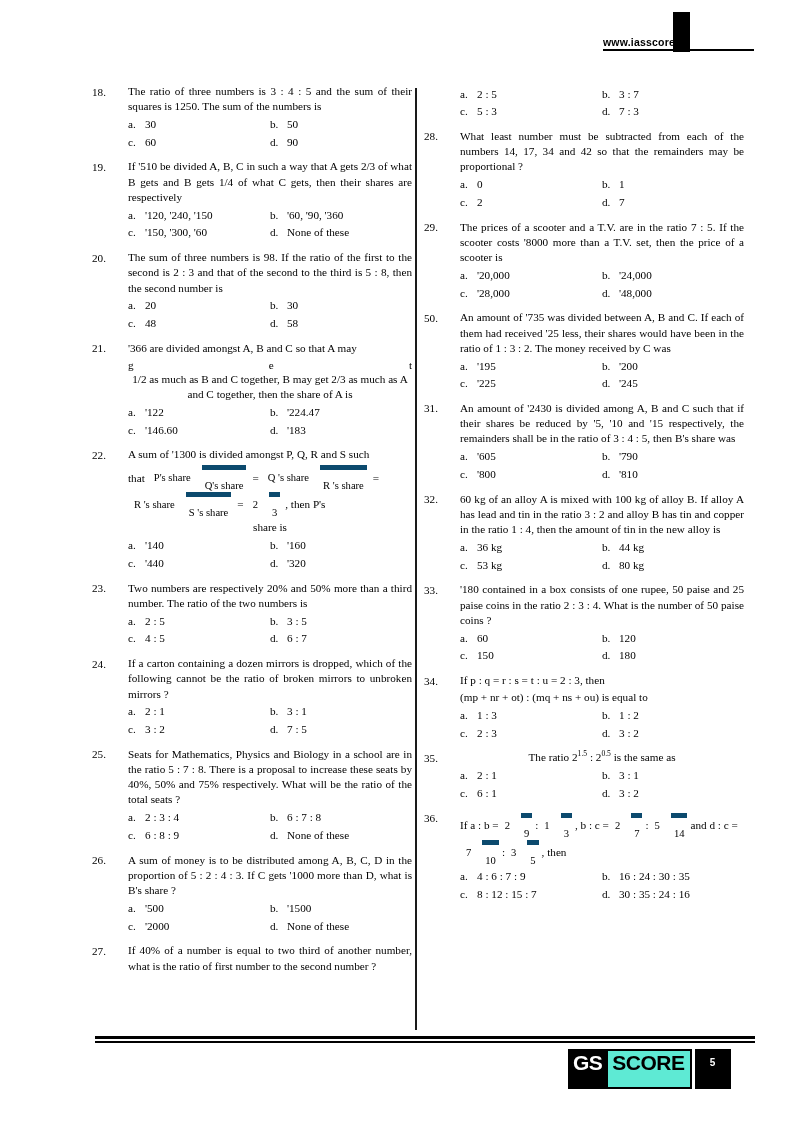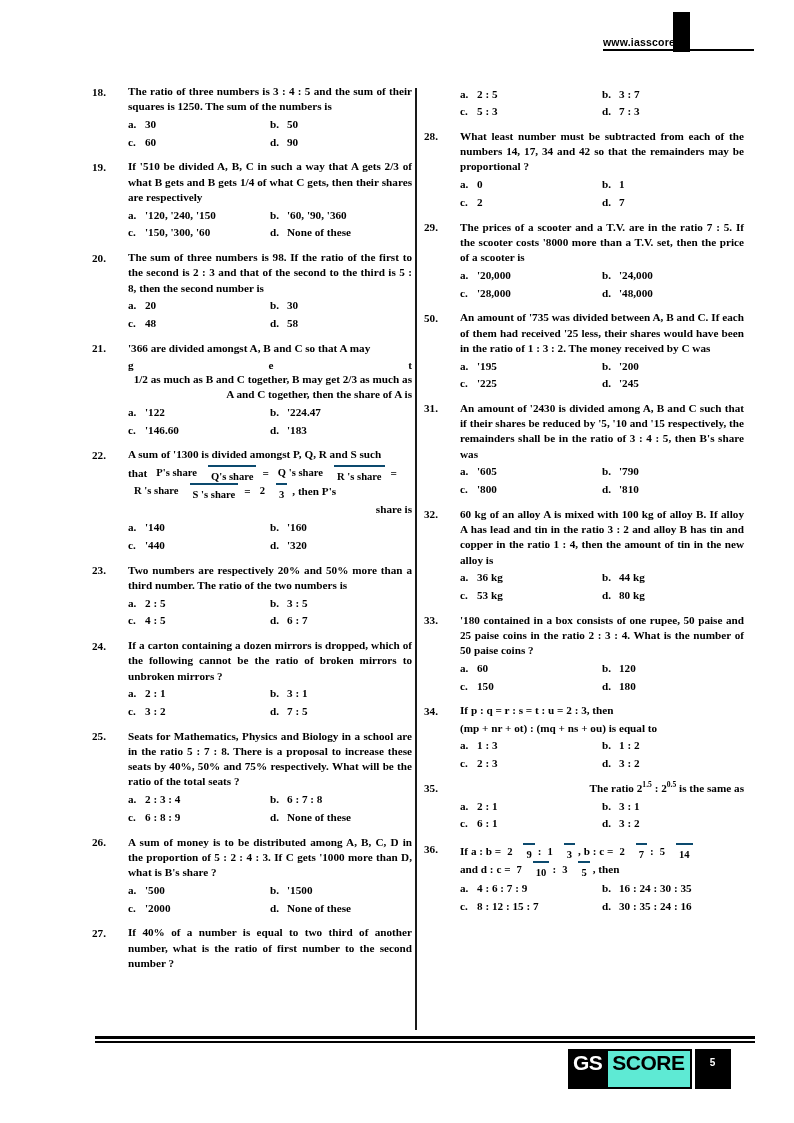--- a/index.html
+++ b/index.html
@@ -26,21 +26,21 @@
   .header-url {
     position:absolute; left:603px; top:36px; width:160px;
     text-align:left;
     font-family:"Liberation Sans","DejaVu Sans",sans-serif;
     font-weight:bold; font-size:10.5px; letter-spacing:0.2px;
     color:#000000;
   }
 
   
   .content {
-    position:absolute; left:0; top:84px; width:794px; height:946px;font-weight:bold;
+    position:absolute; left:0; top:84px; width:794px; height:946px;
   }
   .col-divider {
     position:absolute; left:415px; top:4px; width:1.5px; height:942px;
     background:#1a1a1a;
   }
   .column {
     position:absolute; top:0;
     font-size:11.2px; line-height:1.36;
   }
   .col-left  { left:92px;  width:320px; }
@@ -49,21 +49,21 @@
   
   .q { display:flex; margin-bottom:9.5px; }
   .q-num {
     flex:0 0 36px; font-size:11.2px; padding-top:0.5px;
   }
   .q-body { flex:1 1 auto; }
   .q-text {
     text-align:justify; text-justify:inter-word;
     margin:0 0 2px 0;
   }
-  .q-text.noj { text-align:right; }
+  .q-text.noj { text-align:center; }
 
   
   .artifact-line {
     display:flex; justify-content:space-between;
     margin:0; padding:0; height:14px; line-height:14px;
   }
 
   
   .opts { margin-top:1px; }
   .opt-row { display:flex; margin-top:2.5px; }
@@ -72,21 +72,21 @@
   }
   .opt-key { flex:0 0 17px; }
   .opt-val { flex:1 1 auto; }
   .frac {
     display:inline-flex; flex-direction:row; align-items:center;
     vertical-align:middle; margin:0 3px; line-height:1.12;
     font-size:10.6px;
     gap:8px;
   }
   .frac .num { padding:0 3px 0.5px 3px; }
-  .frac .den { padding:4px 3px 0 3px; border-top:2px solid #0c4a6e; }
+  .frac .den { padding:10px 3px 0 3px; border-top:5px solid #0c4a6e; }
   .op { margin:0 3px; }
   sup { font-size:7.6px; vertical-align:super; line-height:0; }
 
   .math-line { margin:2px 0 2px 0; display:flex; align-items:center; flex-wrap:wrap; }
   .math-line .lead { margin-right:3px; }
   .math-line .tail { margin-left:2px; }
 
   
   .footer { position:absolute; left:0; top:1036px; width:794px; height:87px; }
   .footer-rule-thick {

